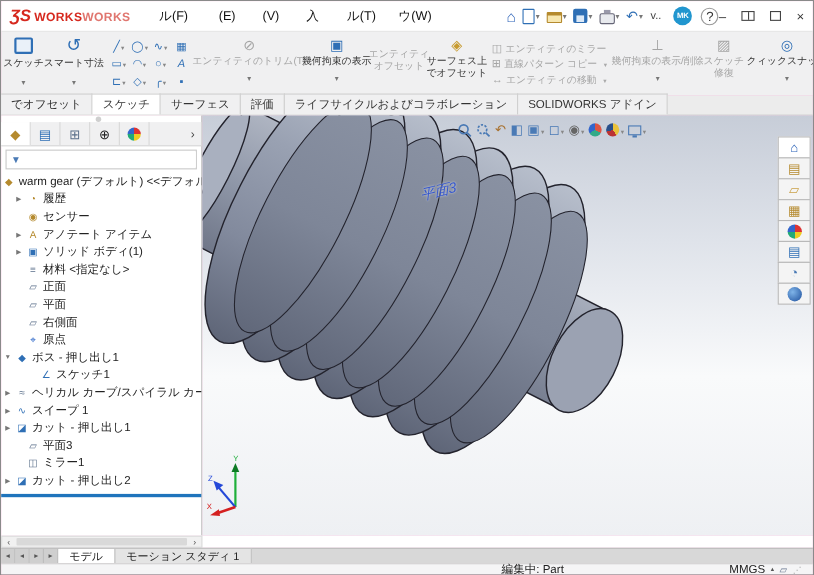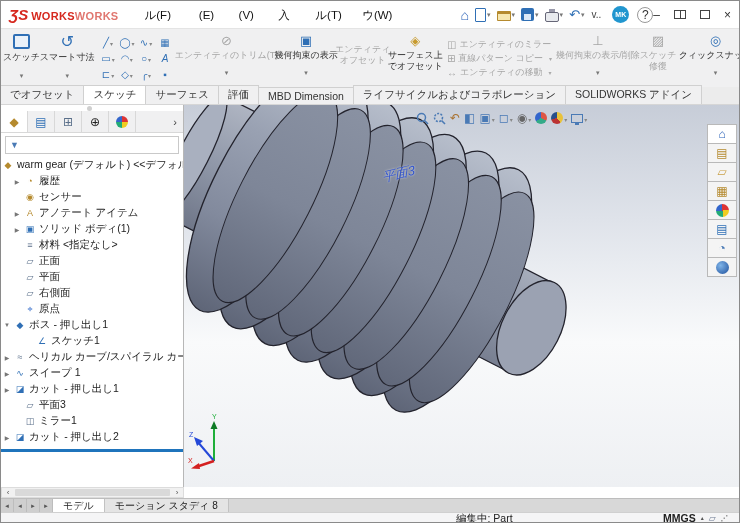--- a/index.html
+++ b/index.html
@@ -118,21 +118,21 @@
   .hthumb{flex:1;height:7px;background:#d9d9d9;margin:0 1px;border-radius:1px;}
   .docktabs{position:absolute;left:0;top:497px;width:100%;height:14px;background:#d8d8d8;border-top:1px solid #bdbdbd;display:flex;align-items:stretch;}
   .navbtns{display:flex;}
   .nb{width:13px;display:flex;align-items:center;justify-content:center;font-size:6px;color:#555;background:#cfcfcf;border-right:1px solid #bdbdbd;}
   .mtab{font-size:10px;color:#222;padding:0 10px;display:flex;align-items:center;white-space:nowrap;}
   .mtab.active{background:#fff;}
   .mtab.idle{background:#e4e4e4;border-left:1px solid #c2c2c2;border-right:1px solid #c2c2c2;}
   .statusbar{position:absolute;left:0;top:511px;width:100%;height:12px;background:#f5f5f6;border-top:1px solid #d0d0d0;font-size:10.5px;color:#222;}
   .sb-left{position:absolute;left:4px;top:0;line-height:11px;}
   .sb-center{position:absolute;left:455px;top:0;line-height:11px;}
-  .sb-units{position:absolute;left:662px;top:0;line-height:11px;display:flex;gap:5px;align-items:center;font-weight:bold;}
+  .sb-units{position:absolute;left:662px;top:0;line-height:11px;display:flex;gap:5px;align-items:center;}
   .sb-caret{font-size:6px;color:#555;}
   .sb-tag{color:#6a7890;font-size:9px;}
   .sb-grip{color:#9a9a9a;font-size:8px;}
 </style>
 </head>
 <body>
 
 <div class="window">
 
   <div class="titlebar">
@@ -300,21 +300,20 @@
       <span class="rcaret"></span>
     </div>
 
   </div>
 
   <div class="tabrow">
     <span class="ctab">でオフセット</span>
     <span class="ctab active">スケッチ</span>
     <span class="ctab">サーフェス</span>
     <span class="ctab">評価</span>
-    <span class="ctab">MBD Dimension</span>
     <span class="ctab">ライフサイクルおよびコラボレーション</span>
     <span class="ctab">SOLIDWORKS アドイン</span>
 
   </div>
 
   <div class="main">
 
     <div class="panel">
       <div class="splitdot"></div>
       <div class="ptabs">
@@ -565,21 +564,21 @@
   </div>
 
   <div class="docktabs">
     <span class="navbtns">
       <span class="nb">◄</span>
       <span class="nb">◄</span>
       <span class="nb">►</span>
       <span class="nb">►</span>
     </span>
     <span class="mtab active">モデル</span>
-    <span class="mtab idle">モーション スタディ 8</span>
+    <span class="mtab idle">モーション スタディ 1</span>
   </div>
 
   <div class="statusbar">
     <span class="sb-center">編集中:  Part</span>
     <span class="sb-units">
       <span>MMGS</span>
       <span class="sb-caret">▴</span>
       <span class="sb-tag">▱</span>
       <span class="sb-grip">⋰</span>
     </span>

